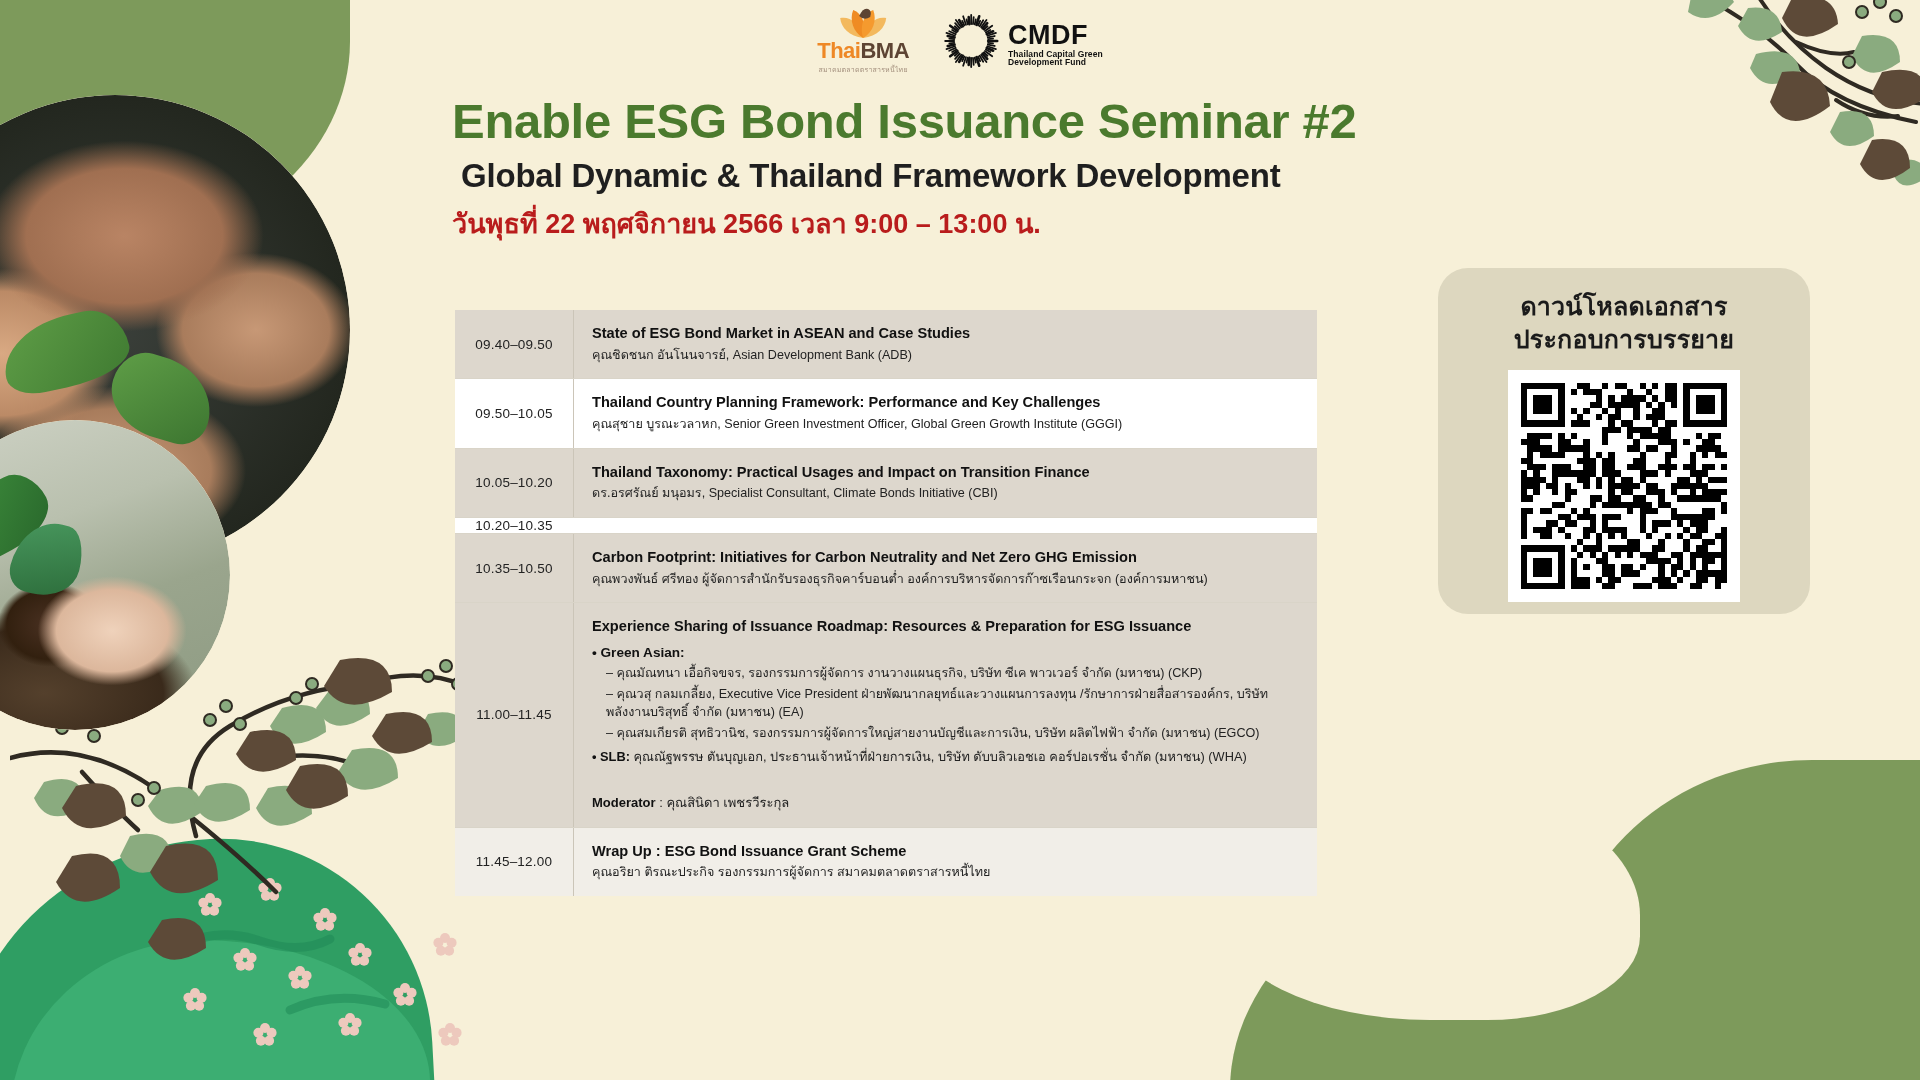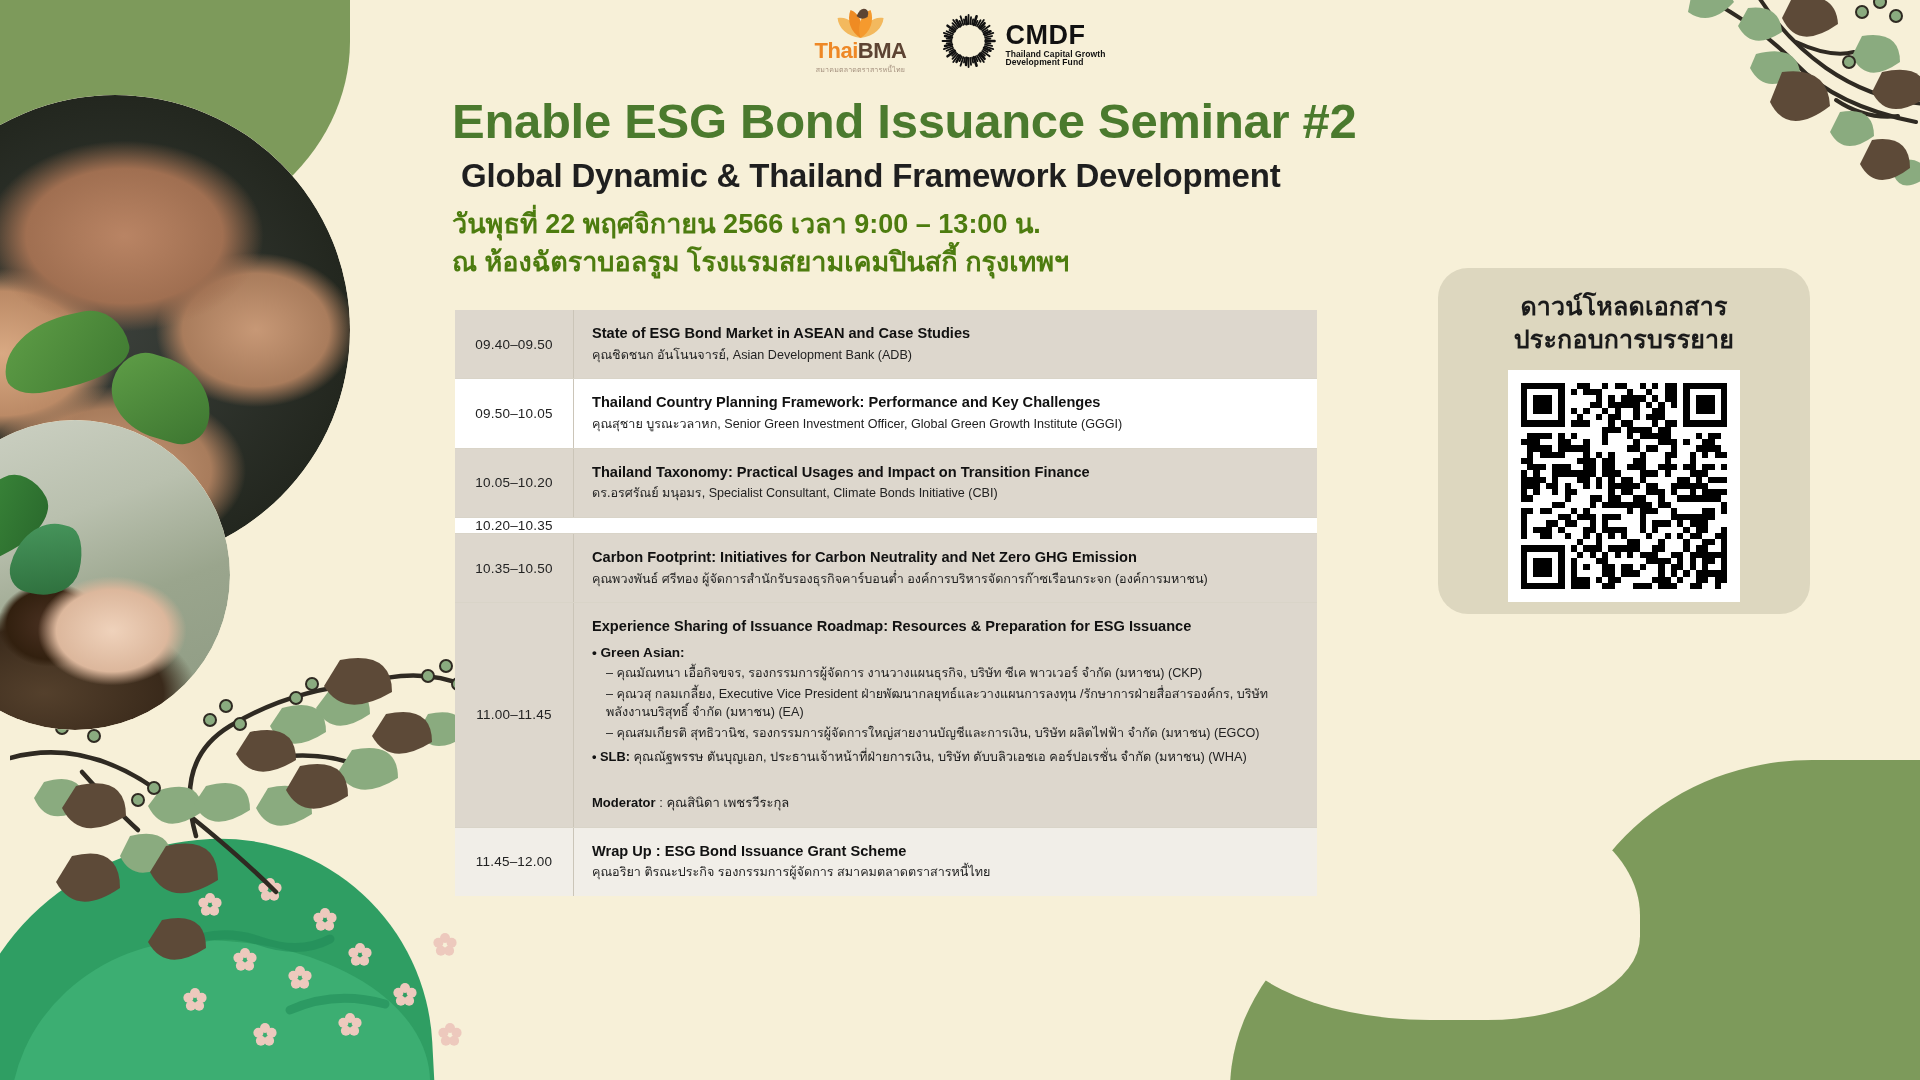--- a/index.html
+++ b/index.html
@@ -115,21 +115,21 @@
   .title-block{position:absolute;left:452px;top:96px;width:1130px;}
   .main-title{
     font-size:49px;font-weight:bold;color:#4b7a2e;margin:0;
     letter-spacing:-.3px;line-height:1.06;
   }
   .sub-title{
     font-size:33px;font-weight:bold;color:#1f1f1f;margin:9px 0 0 9px;
     letter-spacing:-.2px;
   }
   .thai-line{
-    font-size:27px;font-weight:bold;color:#4d7c0f;margin:12px 0 0 0;
+    font-size:27px;font-weight:bold;color:#b91c1c;margin:12px 0 0 0;
     line-height:1.32;
   }
   .thai-line.l2{margin-top:2px;}
 
   
   .agenda{
     position:absolute;left:455px;top:310px;width:862px;
     background:#fff;
   }
   .row{display:flex;align-items:stretch;border-top:1px solid #d9d4c8;}
@@ -394,31 +394,30 @@
               <line x1="42.72" y1="19.50" x2="47.05" y2="17.00" stroke-width="1.8"></line>
               <line x1="43.53" y1="21.09" x2="49.93" y2="18.24" stroke-width="2.6"></line>
               <line x1="44.17" y1="22.75" x2="52.73" y2="19.97" stroke-width="1.8"></line>
               <line x1="44.63" y1="24.47" x2="51.48" y2="23.01" stroke-width="1.8"></line>
               <line x1="44.91" y1="26.22" x2="49.88" y2="25.70" stroke-width="1.8"></line>
             </g>
           </svg>
       </div>
       <div class="cmdf-txt">
         <div class="cmdf-title">CMDF</div>
-        <div class="cmdf-sub">Thailand Capital Growth</div>
+        <div class="cmdf-sub">Thailand Capital Green</div>
         <div class="cmdf-sub">Development Fund</div>
       </div>
     </div>
   </div>
 
   <div class="title-block">
     <h1 class="main-title">Enable ESG Bond Issuance Seminar #2</h1>
     <div class="sub-title">Global Dynamic &amp; Thailand Framework Development</div>
     <div class="thai-line">วันพุธที่ 22 พฤศจิกายน 2566 เวลา 9:00 – 13:00 น.</div>
-    <div class="thai-line l2">ณ ห้องฉัตราบอลรูม โรงแรมสยามเคมปินสกี้ กรุงเทพฯ</div>
   </div>
 
   <div class="agenda">
 
 
     <div class="row alt">
       <div class="row-time">09.40–09.50</div>
       <div class="row-body">
         <div class="row-title">State of ESG Bond Market in ASEAN and Case Studies</div>
         <div class="row-speaker">คุณชิดชนก อันโนนจารย์, Asian Development Bank (ADB)</div>

